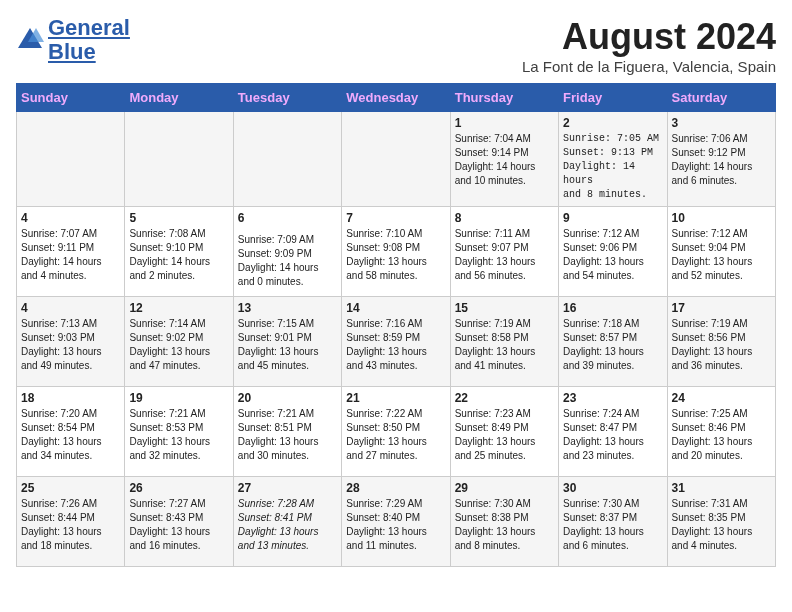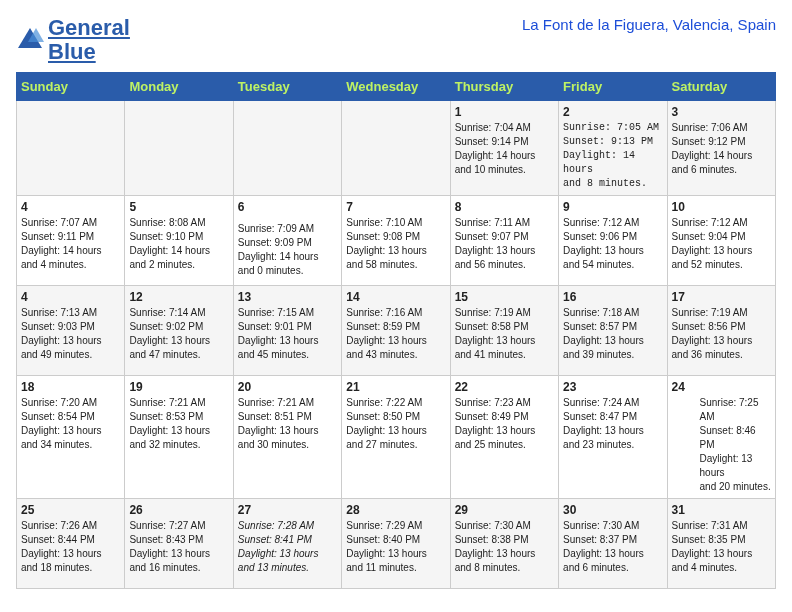--- a/index.html
+++ b/index.html
@@ -38,30 +38,30 @@
     .title-block {
       text-align: right;
     }
     .main-title {
       font-size: 36px;
       font-weight: bold;
       color: #222;
     }
     .subtitle {
       font-size: 15px;
-      color: #1d4ed8;
+      color: #404040;
     }
     table {
       width: 100%;
       border-collapse: collapse;
       table-layout: fixed;
     }
     thead tr th {
       background-color: #2a5caa;
-      color: #bef264;
+      color: #f0abfc;
       font-size: 13px;
       font-weight: bold;
       padding: 6px 4px;
       text-align: left;
       border: 1px solid #2a5caa;
     }
     tbody tr td {
       border: 1px solid #ccc;
       vertical-align: top;
       padding: 4px 4px;
@@ -93,20 +93,21 @@
     <svg class="logo-icon" viewBox="0 0 28 28">
       <polygon points="14,2 26,22 2,22" fill="#2a5caa"></polygon>
       <polygon points="20,2 28,16 12,16" fill="#4a90d9" opacity="0.7"></polygon>
     </svg>
     <div class="logo-text">
       <span>General</span>
       <span>Blue</span>
     </div>
   </div>
   <div class="title-block">
+    <div class="main-title">August 2024</div>
     <div class="subtitle">La Font de la Figuera, Valencia, Spain</div>
   </div>
 </div>
 
 <table>
   <thead>
     <tr>
     <th>Sunday</th>
         <th>Monday</th>
         <th>Tuesday</th>
@@ -147,21 +148,21 @@
       <tr>
         <td>
           <div class="day-num">4</div>
           <div class="day-info" style="white-space: pre-line;">Sunrise: 7:07 AM
 Sunset: 9:11 PM
 Daylight: 14 hours
 and 4 minutes.</div>
         </td>
         <td>
           <div class="day-num">5</div>
-          <div class="day-info" style="white-space: pre-line;">Sunrise: 8:08 AM
+          <div class="day-info" style="white-space: pre-line;">Sunrise: 7:08 AM
 Sunset: 9:10 PM
 Daylight: 14 hours
 and 2 minutes.</div>
         </td>
         <td>
           <div class="day-num">6</div>
           <div class="day-info" style="white-space: pre-line; margin-top: 8px;">Sunrise: 7:09 AM
 Sunset: 9:09 PM
 Daylight: 14 hours
 and 0 minutes.</div>
@@ -284,21 +285,21 @@
         </td>
         <td>
           <div class="day-num">23</div>
           <div class="day-info" style="white-space: pre-line;">Sunrise: 7:24 AM
 Sunset: 8:47 PM
 Daylight: 13 hours
 and 23 minutes.</div>
         </td>
         <td>
           <div class="day-num">24</div>
-          <div class="day-info" style="white-space: pre-line; margin-left: 28px;">Sunrise: 7:25 AM
+          <div class="day-info" style="white-space: pre-line;">Sunrise: 7:25 AM
 Sunset: 8:46 PM
 Daylight: 13 hours
 and 20 minutes.</div>
         </td>
       </tr>
       <tr>
         <td>
           <div class="day-num">25</div>
           <div class="day-info" style="white-space: pre-line;">Sunrise: 7:26 AM
 Sunset: 8:44 PM

